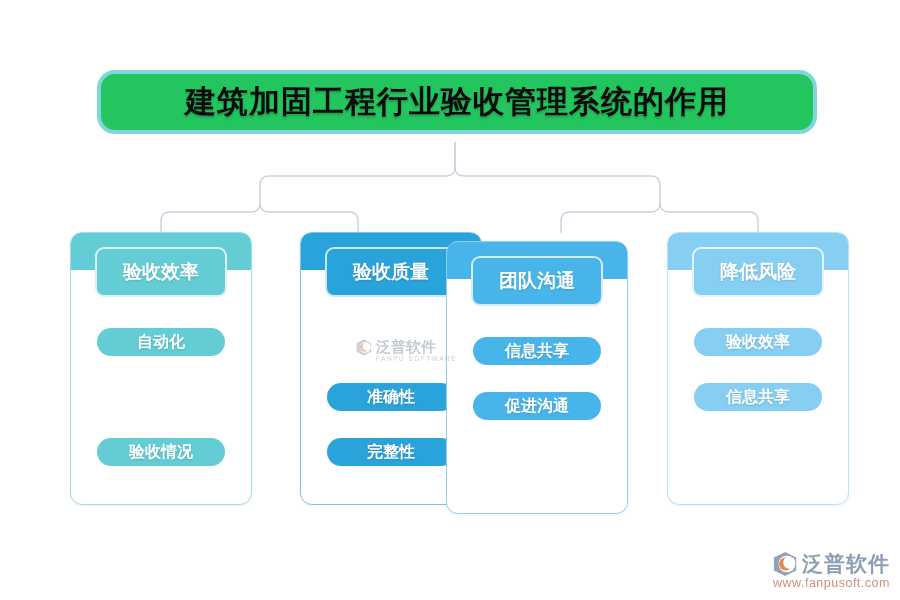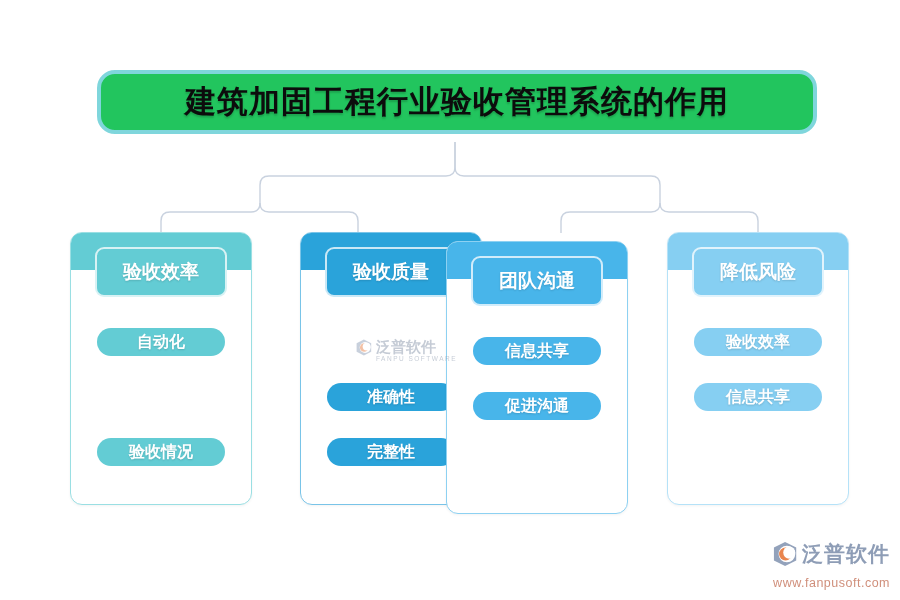--- a/index.html
+++ b/index.html
@@ -43,21 +43,21 @@
   .wm-center{
     position:absolute;left:356px;top:339px;opacity:.5;
     display:flex;align-items:flex-start;gap:3px;pointer-events:none;
   }
   .wm-center .txt{display:flex;flex-direction:column;line-height:1;}
   .wm-center .b{font-size:15px;font-weight:bold;}
   .wm-center .s{font-size:6.5px;letter-spacing:1.5px;margin-top:2px;}
   .wm-footer{position:absolute;right:10px;bottom:11px;text-align:right;line-height:1;}
   .wm-footer .row1{display:flex;align-items:center;justify-content:flex-end;gap:3px;}
   .wm-footer .brand{font-size:21px;font-weight:bold;letter-spacing:1px;}
-  .wm-footer .url{font-size:12.5px;margin-top:10px;letter-spacing:0.5px;}
+  .wm-footer .url{font-size:12.5px;margin-top:0;letter-spacing:0.5px;text-align:center;}
 </style>
 </head>
 <body>
 
 <div class="canvas">
 
   <svg class="connectors" width="900" height="600" fill="none" stroke-width="1.4">
     <path class="cline" d="M455,142 V167 Q455,176 446,176 H269 Q260,176 260,185 V203" stroke="#C9D2DF"></path>
     <path class="cline" d="M455,142 V167 Q455,176 464,176 H651 Q660,176 660,185 V203" stroke="#C9D2DF"></path>
     <path class="cline" d="M260,203 Q260,212 251,212 H170 Q161,212 161,221 V233" stroke="#C9D2DF"></path>

